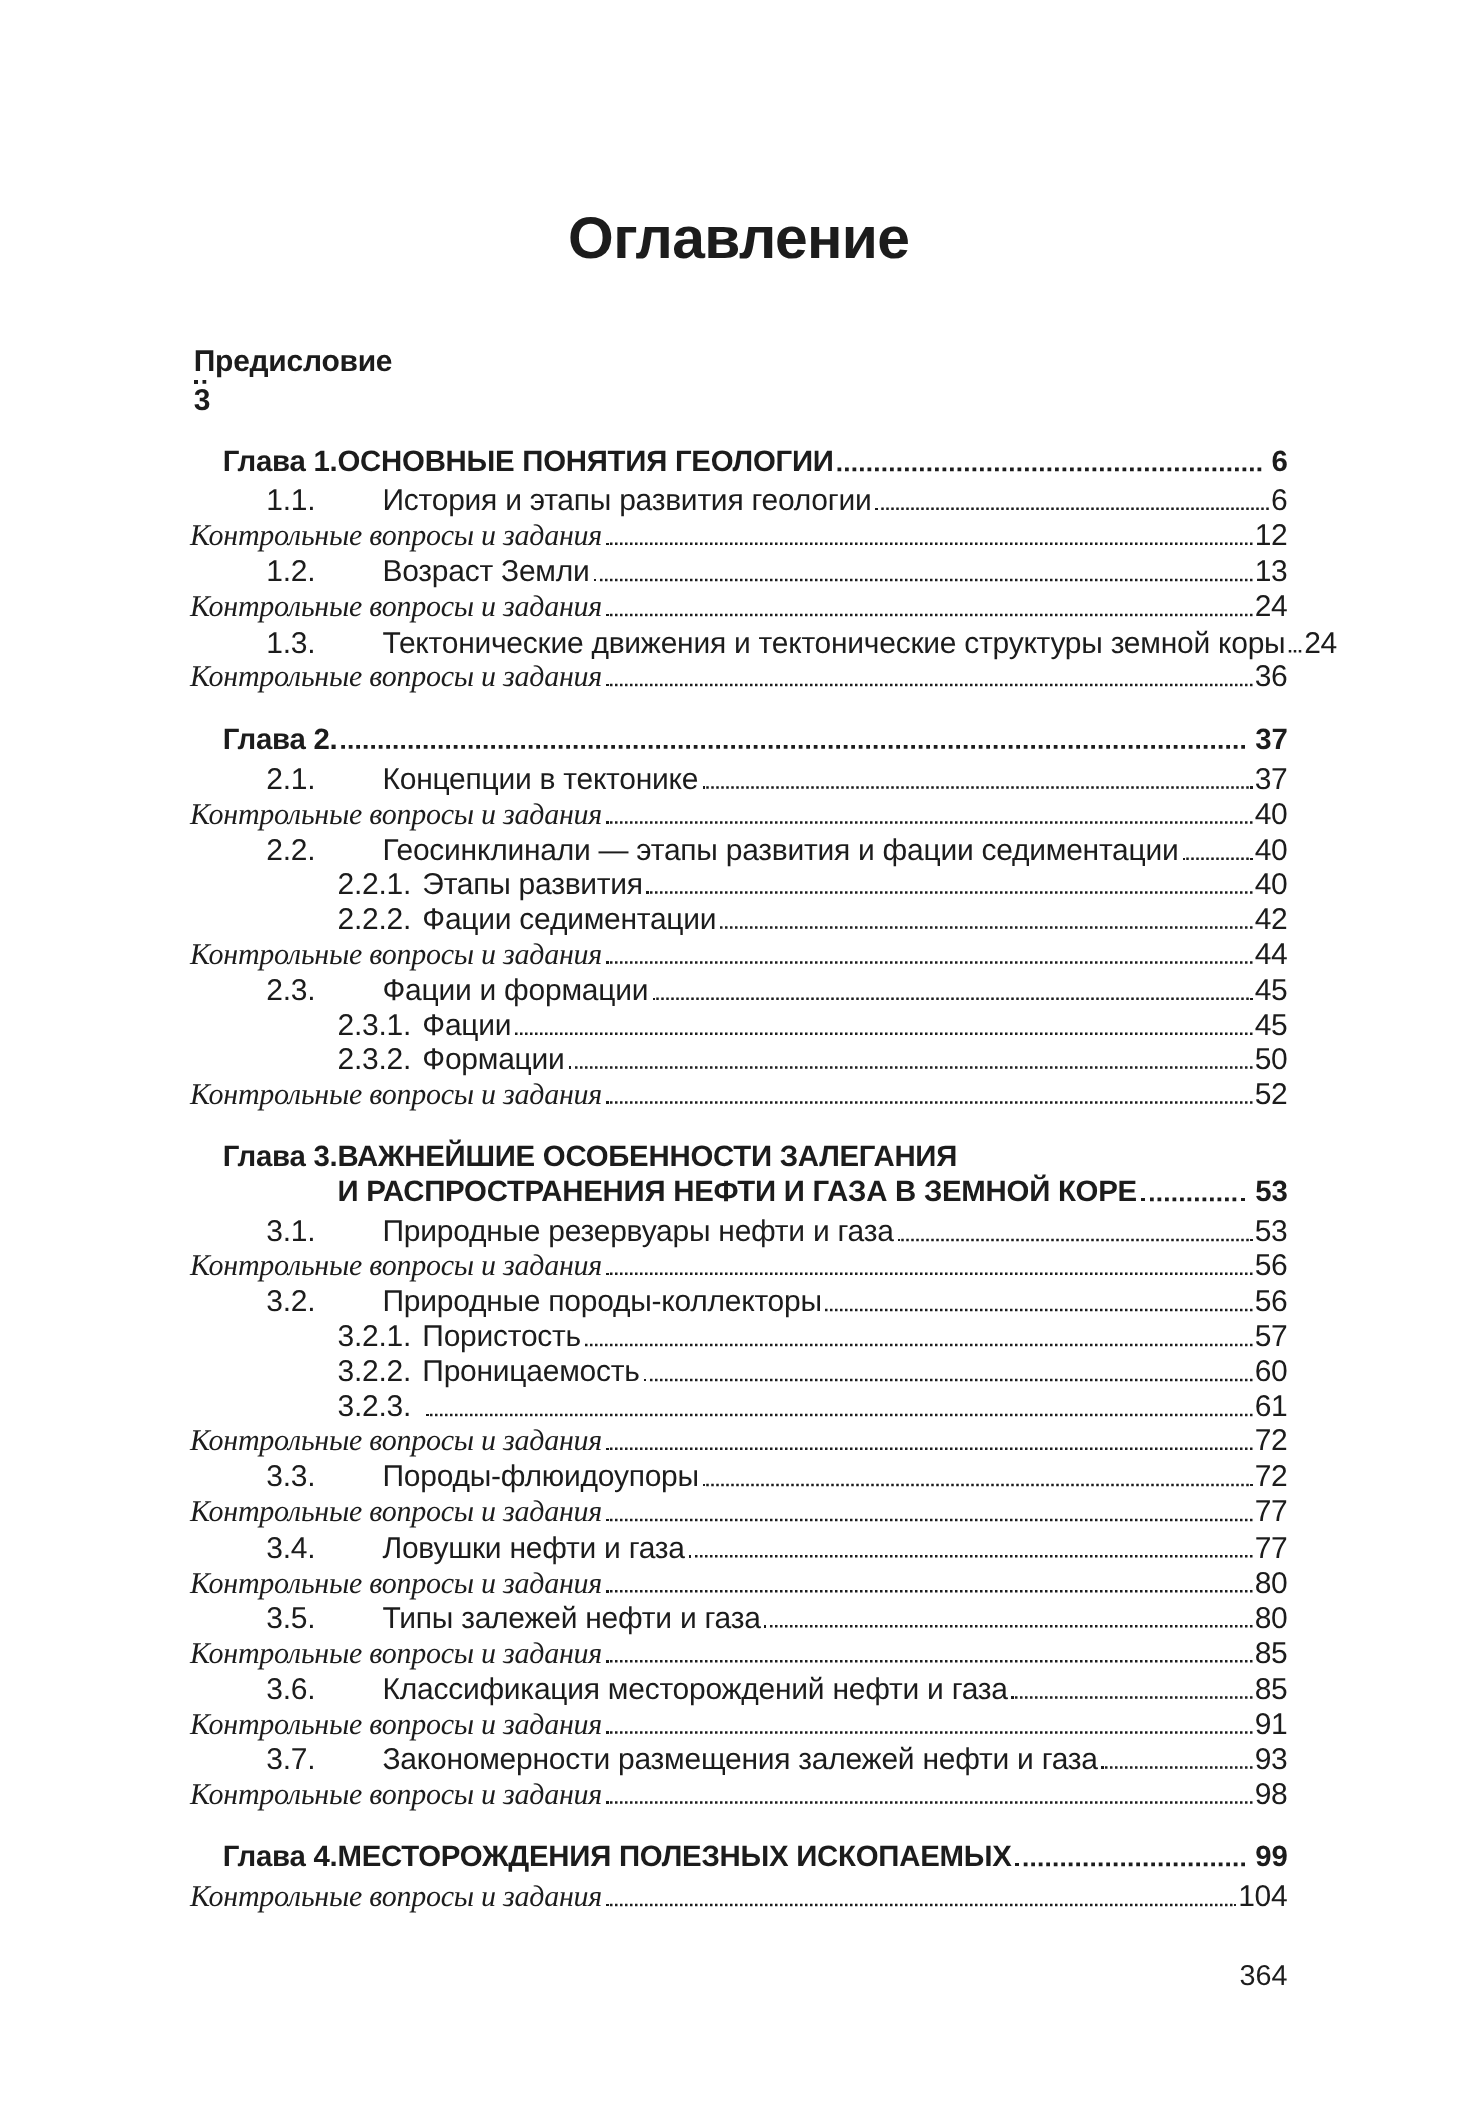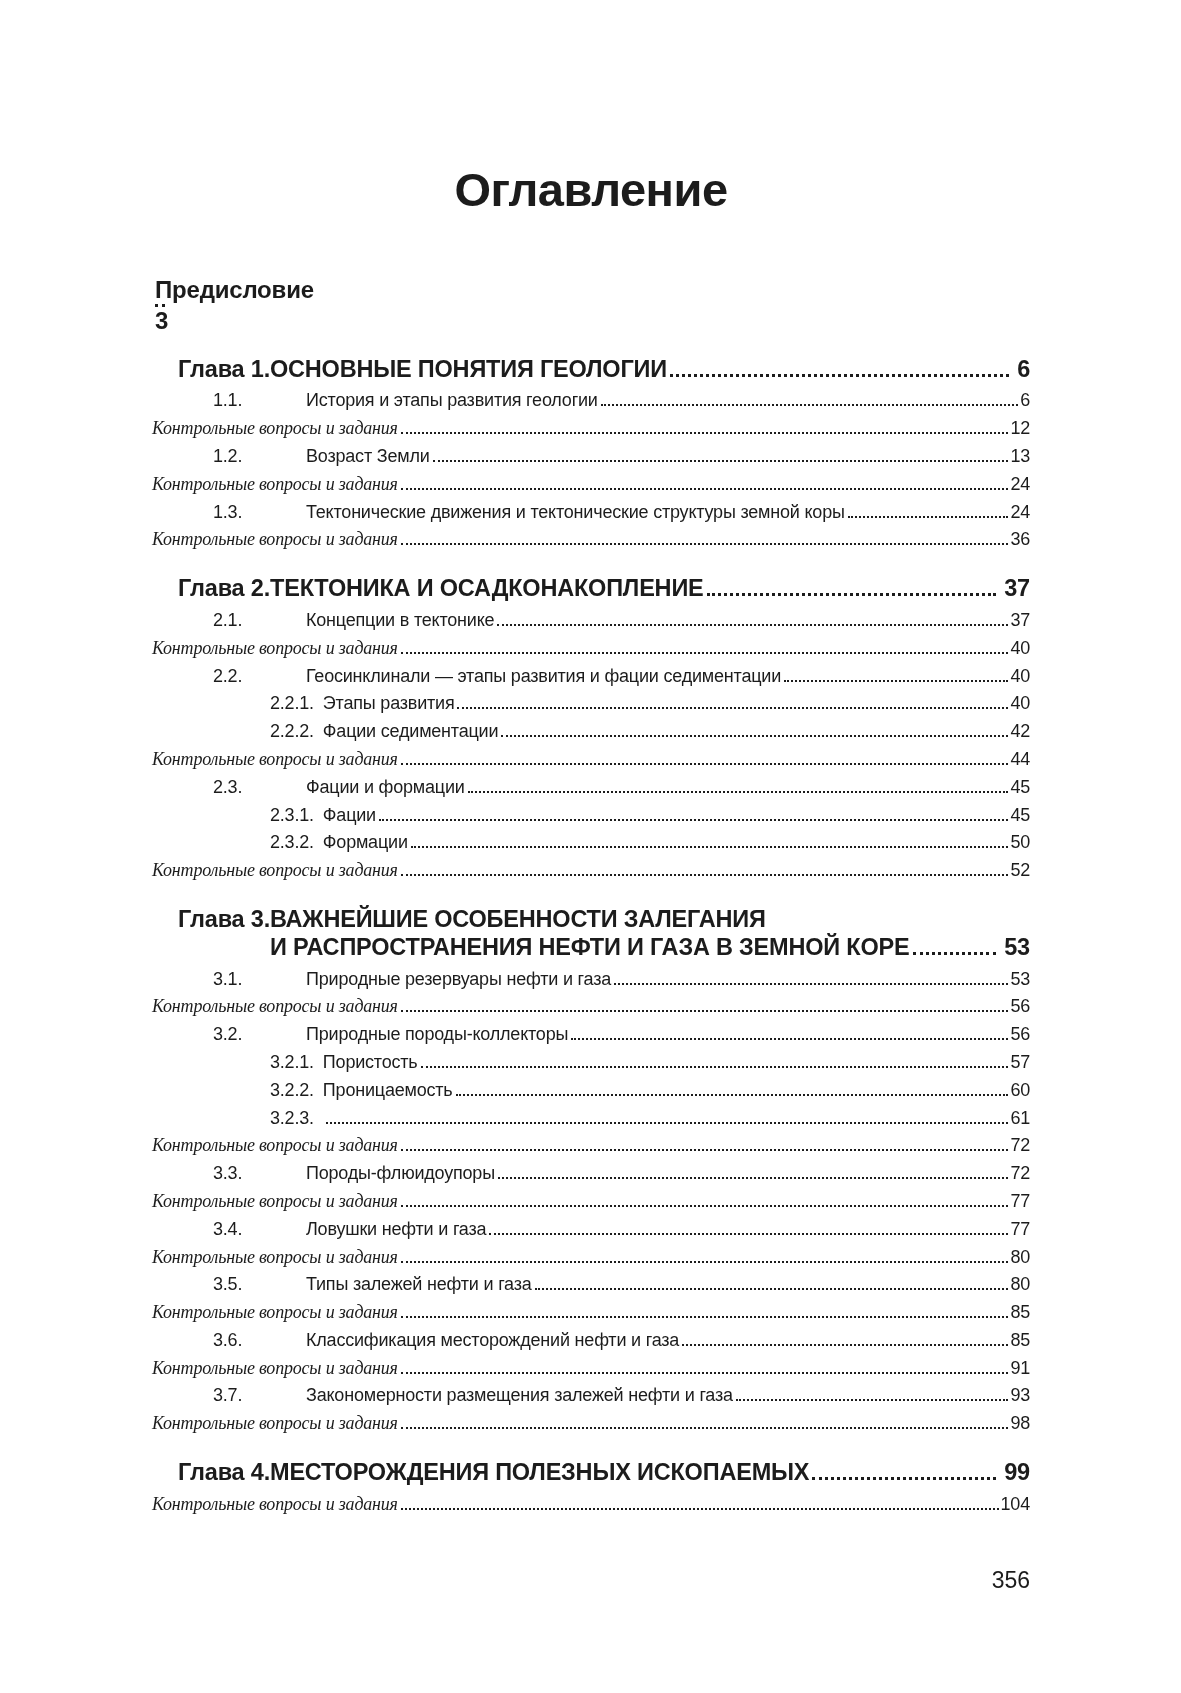--- a/index.html
+++ b/index.html
@@ -13,21 +13,21 @@
   .doc-title {
     position:absolute; top:133px; left:152px; width:878px;
     text-align:center; font-size:47px; font-weight:700;
     letter-spacing:-0.5px; line-height:1.1;
   }
   .toc {
     position:absolute; top:276px; left:152px; width:878px;
   }
   .row {
     display:flex; align-items:baseline;
-    font-size:18px; line-height:27.8px; letter-spacing:-0.2px;
+    font-size:24px; line-height:27.8px; letter-spacing:-0.2px;
   }
   .row .label, .row .title, .row .num { flex:0 0 auto; white-space:pre; }
   .leader {
     flex:1 1 auto; height:0; min-width:10px;
     border-bottom:2.7px dotted #1c1c1c; margin:0 2px 0 3px;
   }
   .pg { flex:0 0 auto; text-align:right; }
   
   .preface { font-weight:700; font-size:24px; margin-bottom:8px;flex-direction:column; }
   .chapter { font-weight:700; font-size:23.5px; }
@@ -92,21 +92,20 @@
         <span class="leader"></span>
         <span class="pg">24</span>
       </div>
       <div class="row control">
         <span class="label">Контрольные вопросы и задания</span>
         <span class="leader"></span>
         <span class="pg">36</span>
       </div>
       <div class="row chapter chapter-head chapter-tail">
         <span class="num num-ch">Глава 2.</span>
-        <span class="title">ТЕКТОНИКА И ОСАДКОНАКОПЛЕНИЕ</span>
         <span class="leader"></span>
         <span class="pg">37</span>
       </div>
       <div class="row section">
         <span class="num num-s">2.1.</span>
         <span class="title">Концепции в тектонике</span>
         <span class="leader"></span>
         <span class="pg">37</span>
       </div>
       <div class="row control">
@@ -269,14 +268,14 @@
         <span class="title">МЕСТОРОЖДЕНИЯ ПОЛЕЗНЫХ ИСКОПАЕМЫХ</span>
         <span class="leader"></span>
         <span class="pg">99</span>
       </div>
       <div class="row control">
         <span class="label">Контрольные вопросы и задания</span>
         <span class="leader"></span>
         <span class="pg">104</span>
       </div>
     </div>
-  <div class="footer-pg">356</div>
+  <div class="footer-pg">364</div>
 </div>
 
 </body></html>

